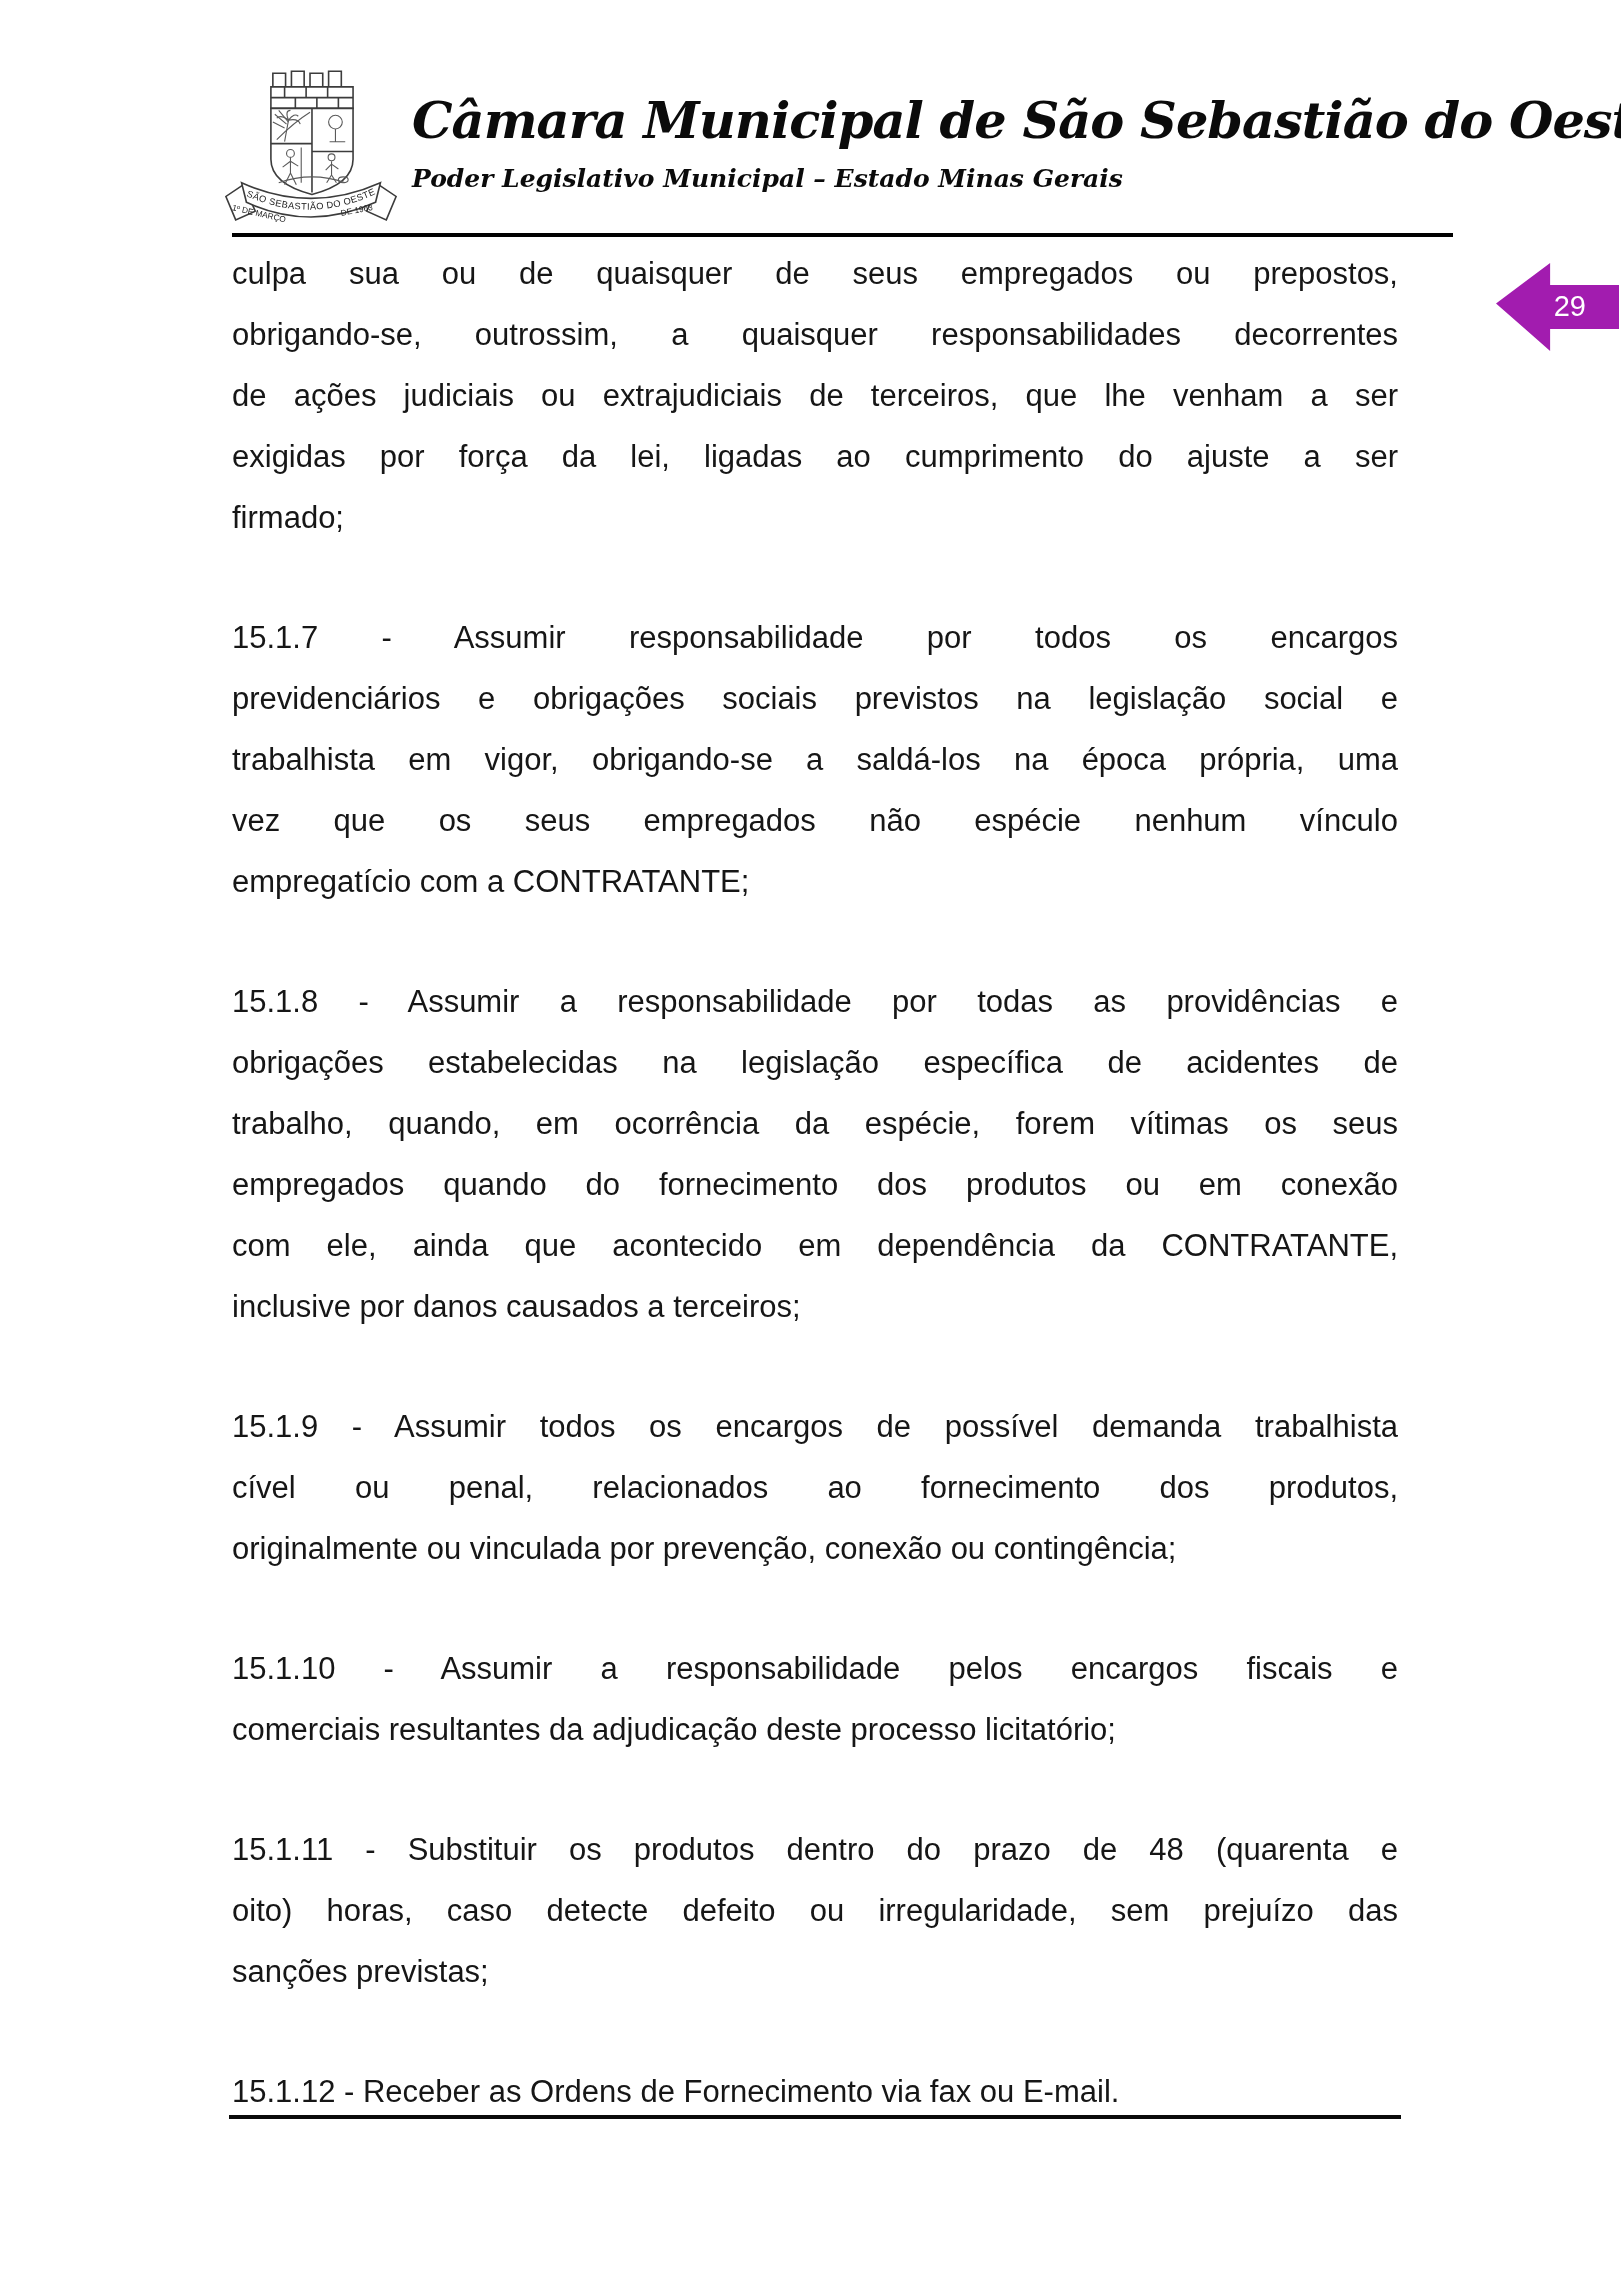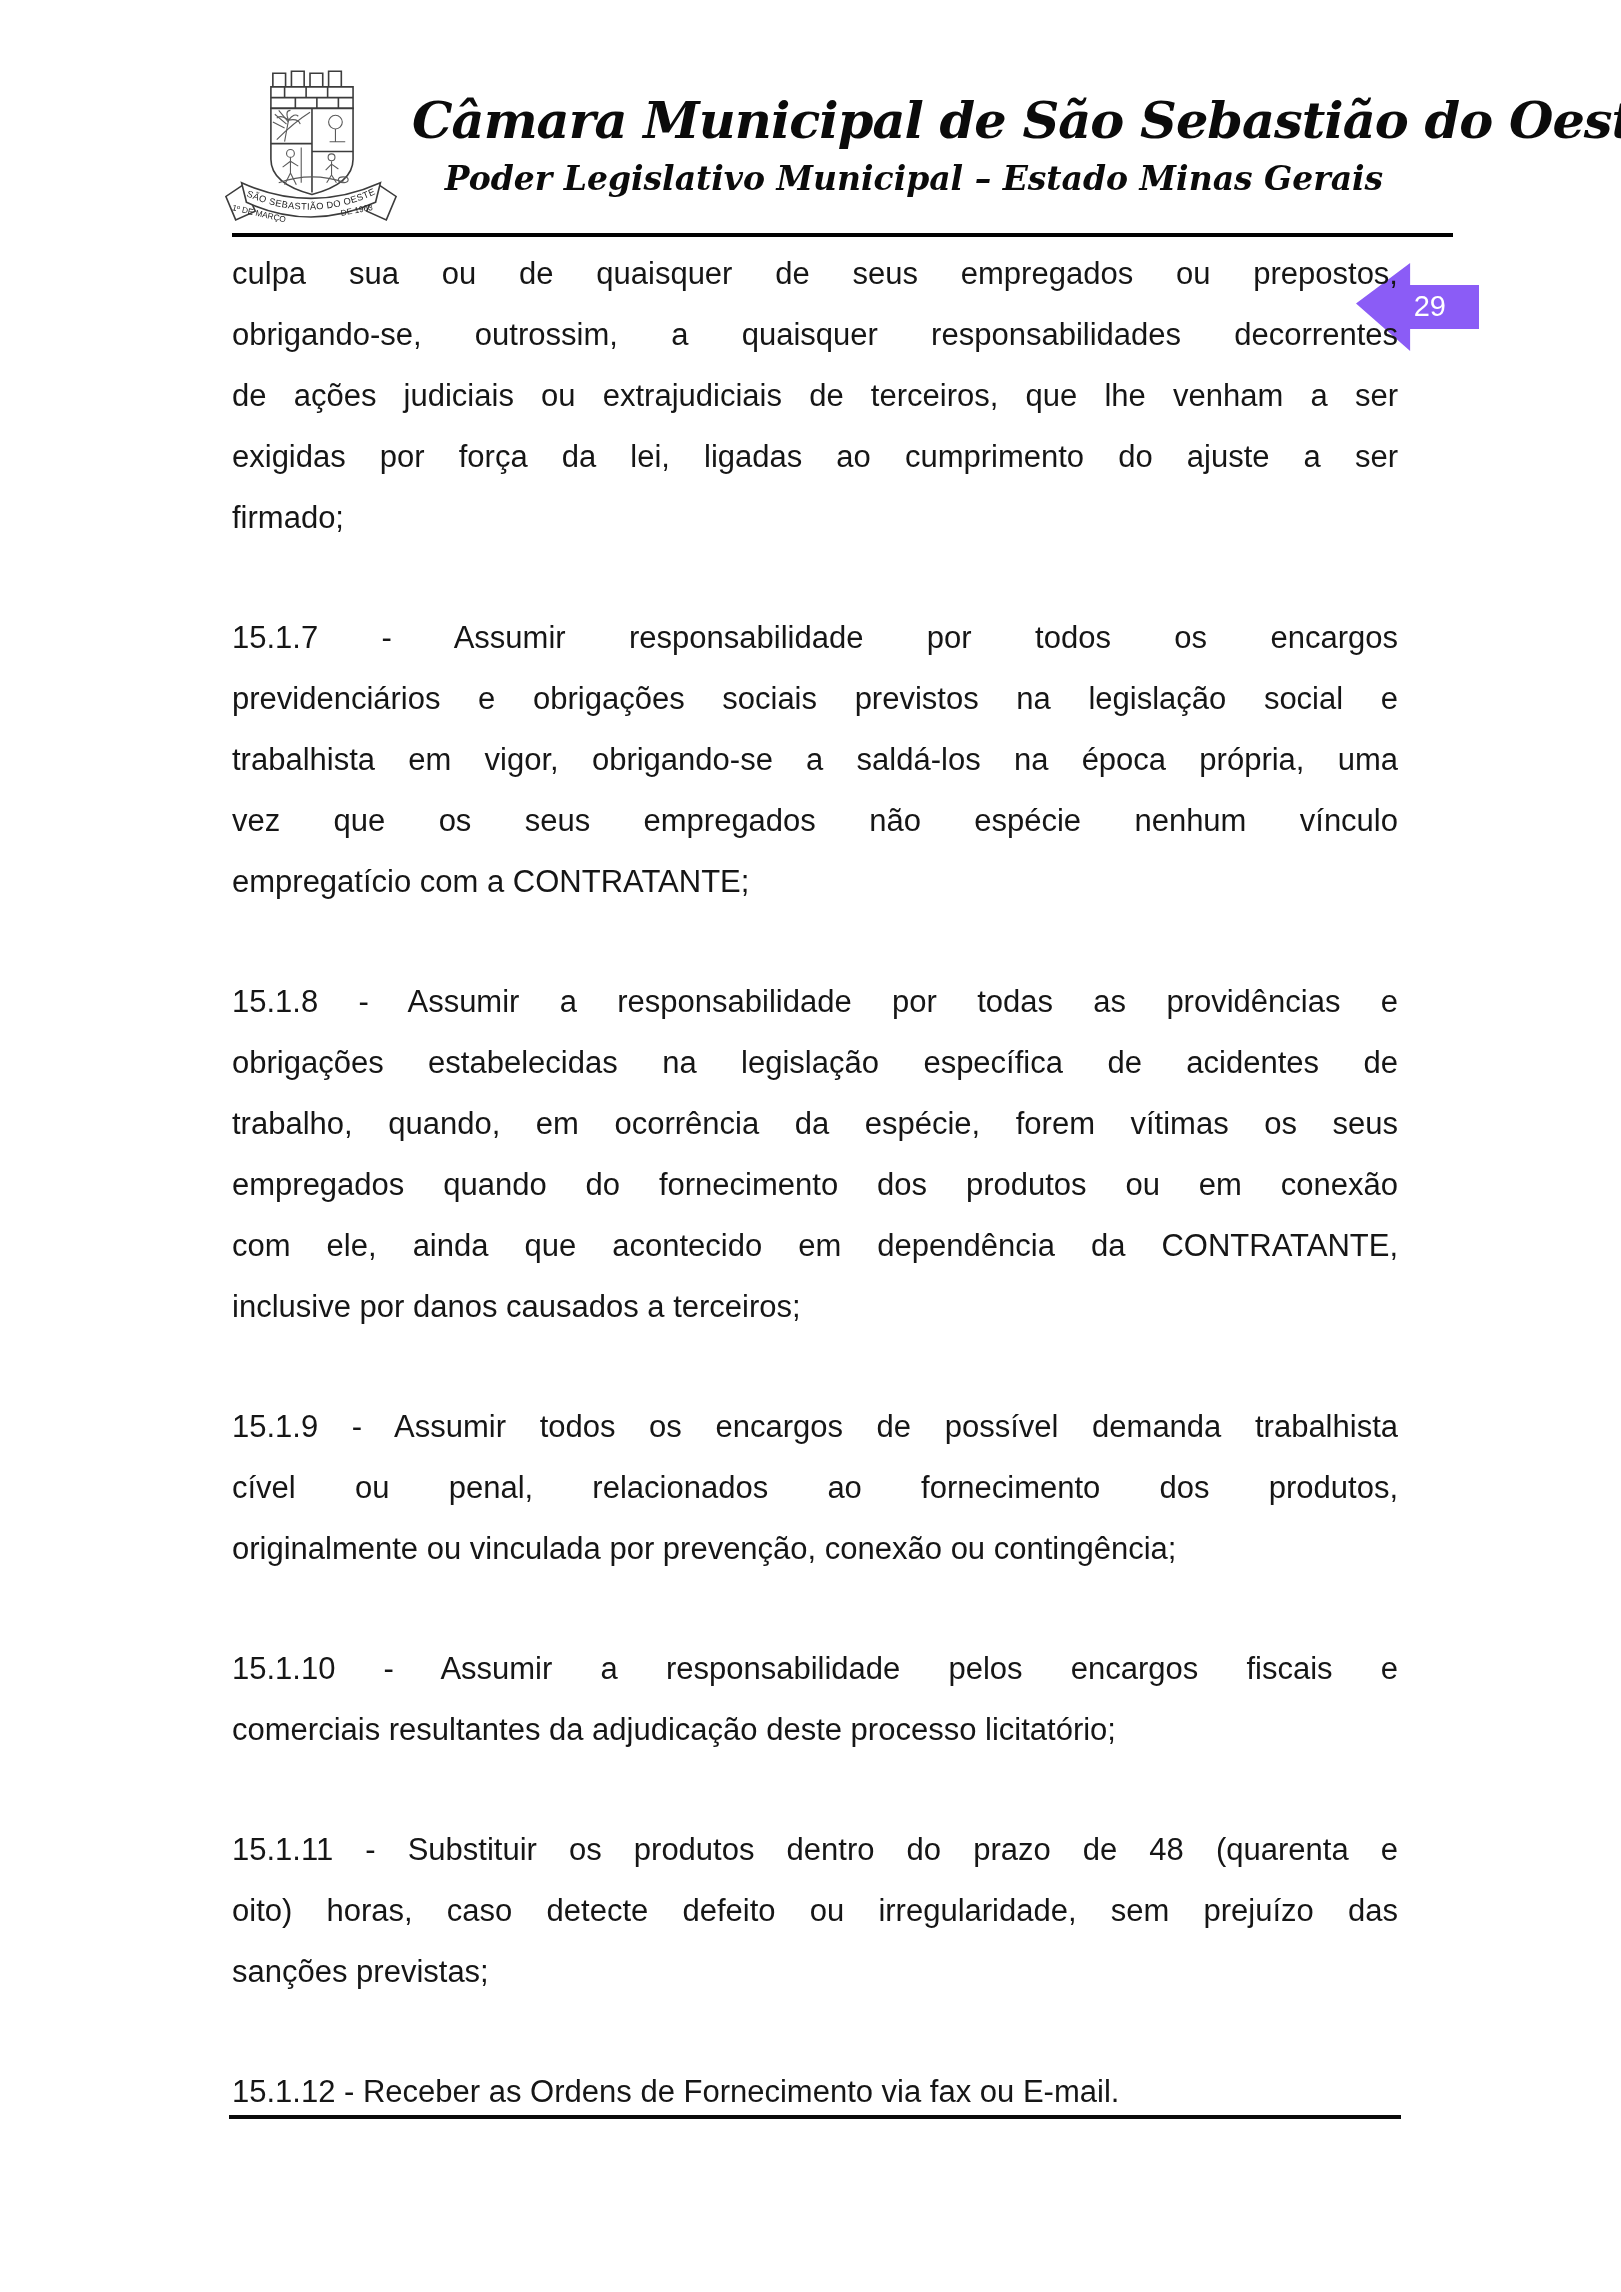--- a/index.html
+++ b/index.html
@@ -17,34 +17,34 @@
     position:absolute;left:412px;top:94px;width:1004px;
     text-align:center;
     font-family:"DejaVu Serif", serif;
     font-style:italic;font-weight:bold;
     font-size:51px;line-height:53px;color:#0b0b0b;
     letter-spacing:-1px;
     white-space:nowrap;
   }
   .header-subtitle{
     position:absolute;left:412px;top:159px;width:1004px;
-    text-align:center;
+    text-align:left;
     font-family:"DejaVu Serif", serif;
     font-style:italic;font-weight:bold;
-    font-size:33px;line-height:39px;color:#0b0b0b;
+    font-size:25px;line-height:39px;color:#0b0b0b;
     white-space:nowrap;
   }
   .header-rule{
     position:absolute;left:232px;top:233px;width:1221px;height:3.9px;
     background:#000;
   }
   
   .page-badge{
-    position:absolute;left:1356px;top:263px;width:123px;height:88px;
-    background:#8b5cf6;
+    position:absolute;left:1496px;top:263px;width:123px;height:88px;
+    background:#a21caf;
     clip-path:polygon(0 46%, 44% 0, 44% 25%, 100% 25%, 100% 75%, 44% 75%, 44% 100%);
   }
   .page-badge .num{
     position:absolute;left:44%;top:50%;width:32%;
     transform:translateY(-52%);
     text-align:center;
     color:#ffffff;font-size:29px;line-height:29px;
   }
   
   .doc-body{

